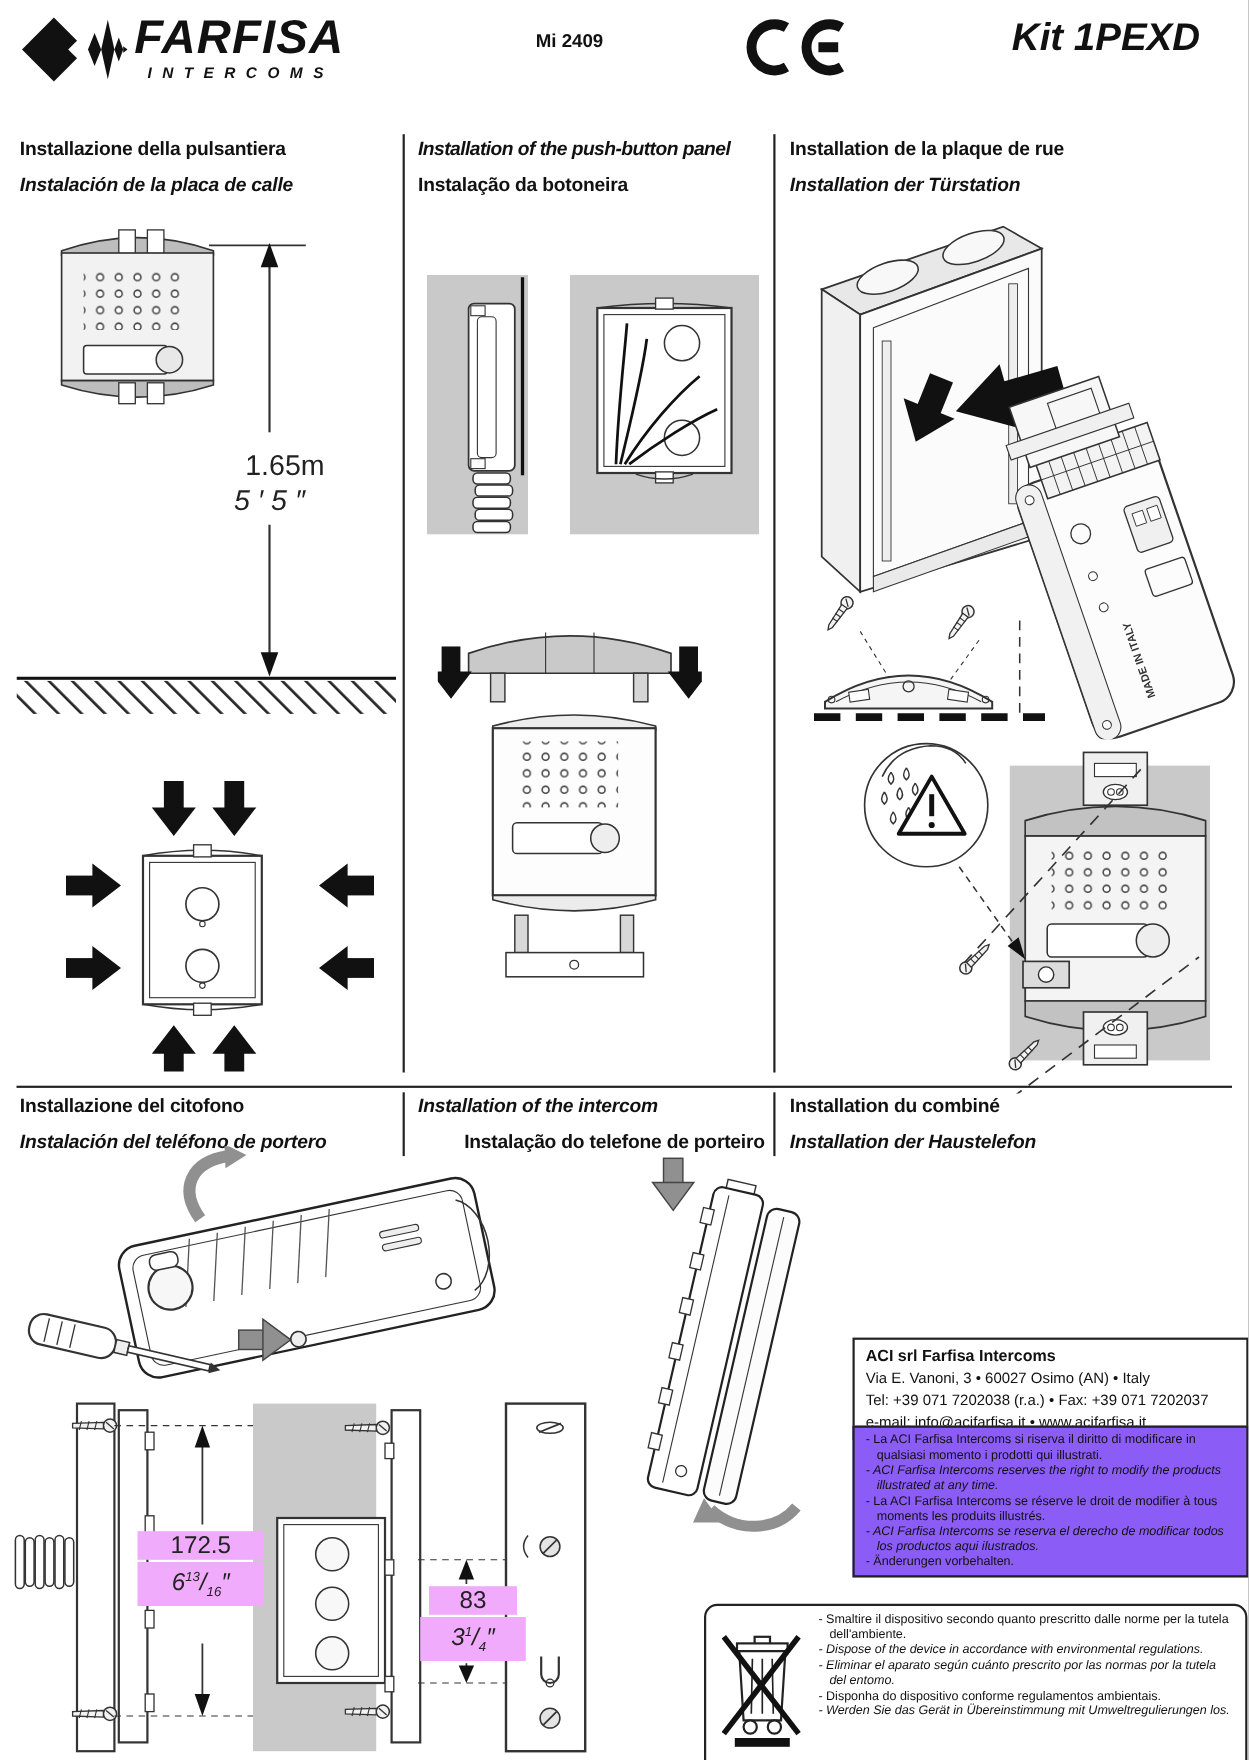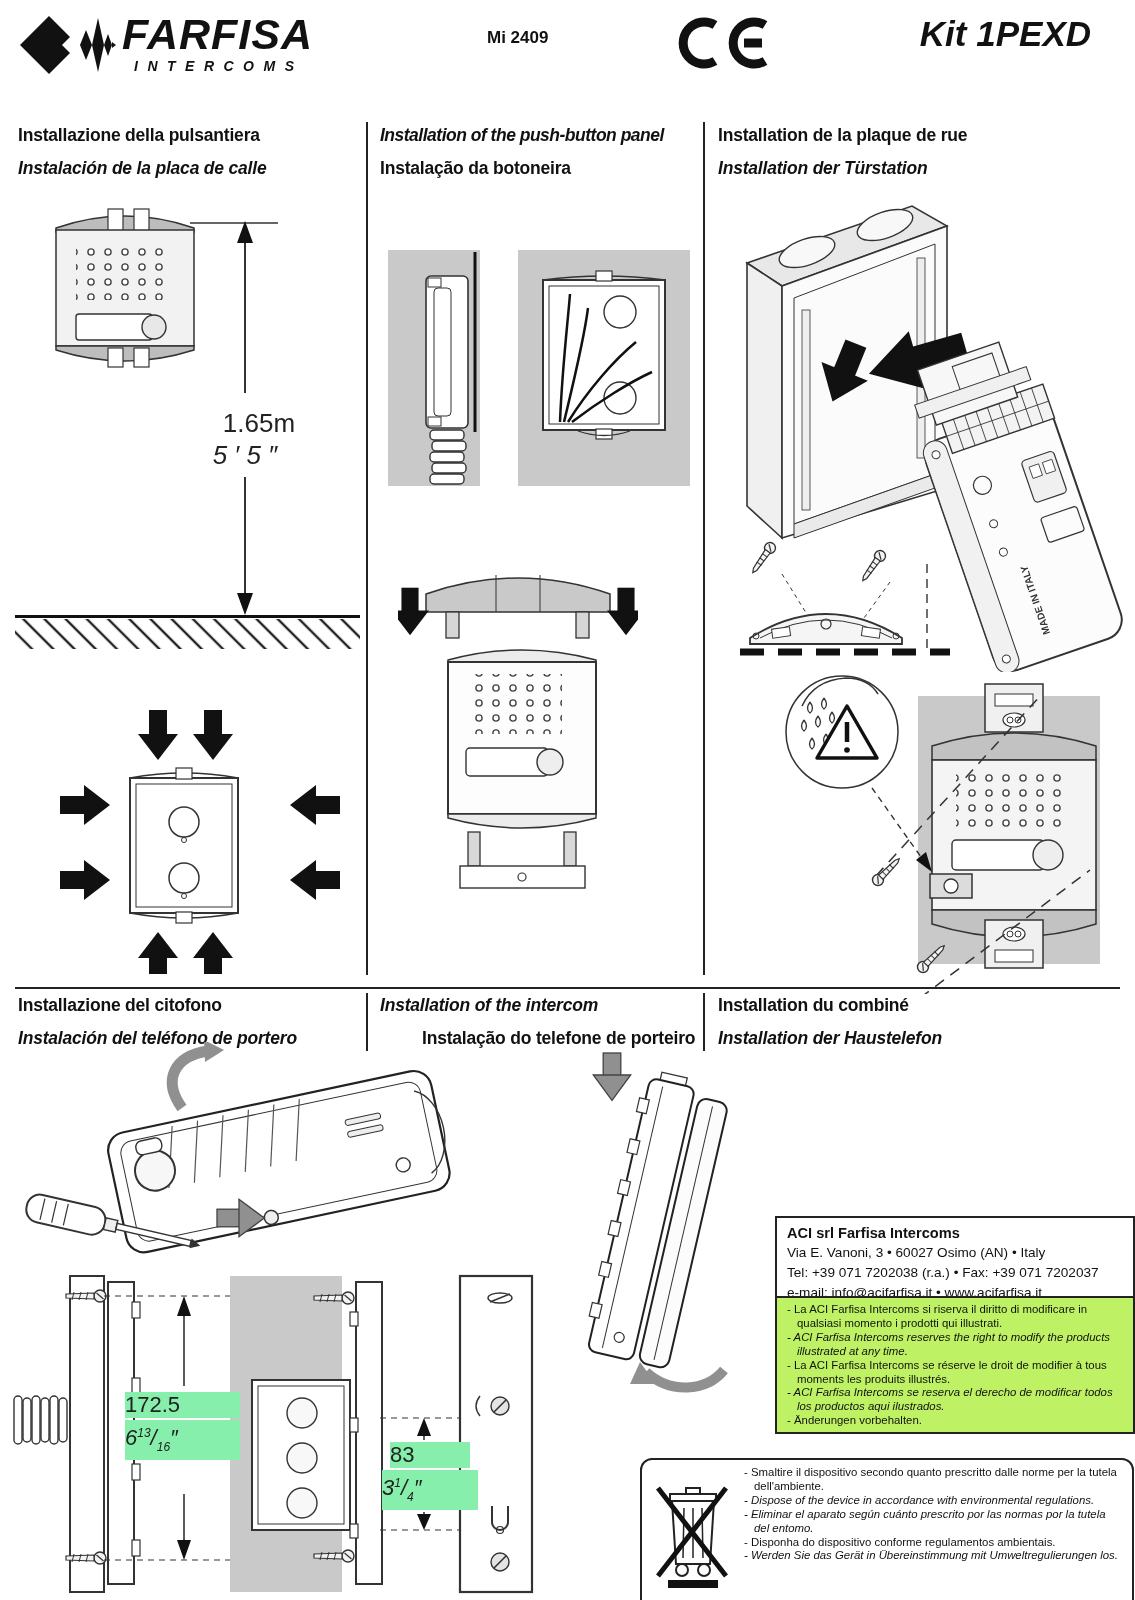--- a/index.html
+++ b/index.html
@@ -8,26 +8,26 @@
   .abs{position:absolute;}
   .hdr{font-size:17.5px;font-weight:bold;letter-spacing:-0.2px;white-space:nowrap;}
   .ital{font-style:italic;}
   .vline{width:2px;background:#222;}
   .hline{height:2px;background:#222;}
   .brand{font-size:43px;font-weight:bold;font-style:italic;letter-spacing:1px;}
   .brandsub{font-size:14px;font-style:italic;letter-spacing:9.5px;font-weight:bold;}
   .doccode{font-size:17px;font-weight:bold;}
   .kit{font-size:35px;font-weight:bold;font-style:italic;text-align:right;}
   .dim-big{font-size:26px;color:#222;text-align:center;background:#fff;line-height:30px;}
-  .dim-mid{font-size:22px;color:#222;text-align:left;background:#86efac;line-height:26px;}
+  .dim-mid{font-size:22px;color:#222;text-align:center;background:#f0abfc;line-height:26px;}
   .dim-frac sup{font-size:12px;margin-top:38px;} .dim-frac sub{font-size:12px;}
   .contact-box{border:2px solid #222;padding:5px 10px 4px 10px;font-size:13.6px;line-height:20px;background:#fff;}
   .contact-name{font-weight:bold;font-size:14.6px;}
   .linkish{text-decoration:underline;}
-  .legal-box{border:2px solid #222;margin-top:-2px;padding:5px 8px 4px 8px;font-size:11.4px;line-height:13.9px;background:#bef264;}
+  .legal-box{border:2px solid #222;margin-top:-2px;padding:5px 8px 4px 8px;font-size:11.4px;line-height:13.9px;background:#8b5cf6;}
   .legal-item{padding-left:12px;text-indent:-10px;}
   .disposal-box{border:2px solid #222;border-radius:12px;font-size:11.4px;line-height:13.9px;padding:6px 10px 6px 100px;background:#fff;}
   svg{display:block;}
   text{font-family:"Liberation Sans",sans-serif;}
 </style>
 </head>
 <body>
 
 <div class="page">
 

